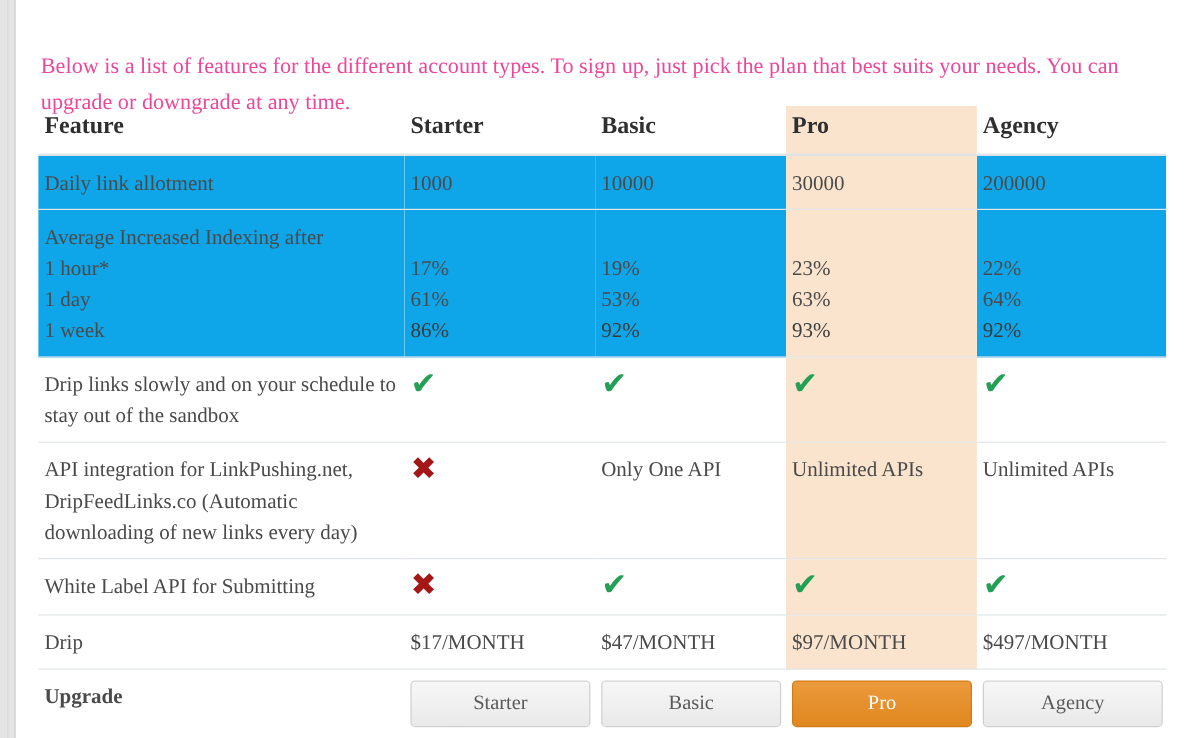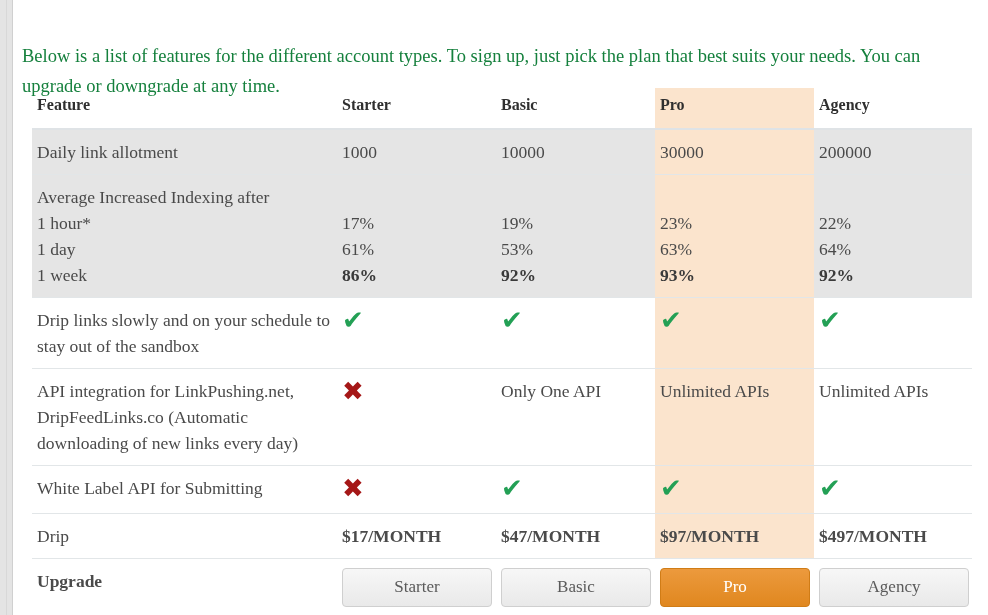--- a/index.html
+++ b/index.html
@@ -37,26 +37,26 @@
   #page {
     position: absolute;
     left: 13px; top: 0;
     width: 975px;
     height: 615px;
     background: #ffffff;
   }
 
   .intro {
     position: absolute;
-    left: 9px;
+    left: 21px;
     top: 22px;
     width: 934px;
     font-size: 18.5px;
     line-height: 30px;
-    color: #15803d;
+    color: #ec4899;
   }
 
   
   .table-wrap {
     position: absolute;
     left: 19px;
     top: 88px;
     width: 940px;
   }
   table.compare {
@@ -78,36 +78,36 @@
     font-size: 17.5px;
     line-height: 26px;
     color: #4a4a4a;
     border-top: 1px solid #e2e6e8;
     background-clip: padding-box;
   }
   table.compare thead th {
     border-top: none;
     border-bottom: 2px solid #dfe3e6;
     font-weight: bold;
-    font-size: 16px;
+    font-size: 20px;
     color: #2f2f2f;
     padding-top: 4px;
     padding-bottom: 10px;
   }
 
   
-  tr.stripe > td { background-color: #e5e5e5; }
+  tr.stripe > td { background-color: #0ea5e9; }
   tr.plain  > td { background-color: #ffffff; }
 
   
   .hl { background-color: #fbe4cd !important; }
   thead th.hl { background-color: #fbe4cd !important; }
 
   .multi-line { line-height: 26px; }
-  .bold { font-weight: bold; color: #3a3a3a; }
+  .bold { font-weight: normal; color: #3a3a3a; }
 
   .mark {
     font-size: 26px;
     line-height: 26px;
     font-family: "DejaVu Sans", sans-serif;
     display: inline-block;
   }
   .mark.check { color: #23a055; }
   .mark.cross { color: #a51717; }
 

